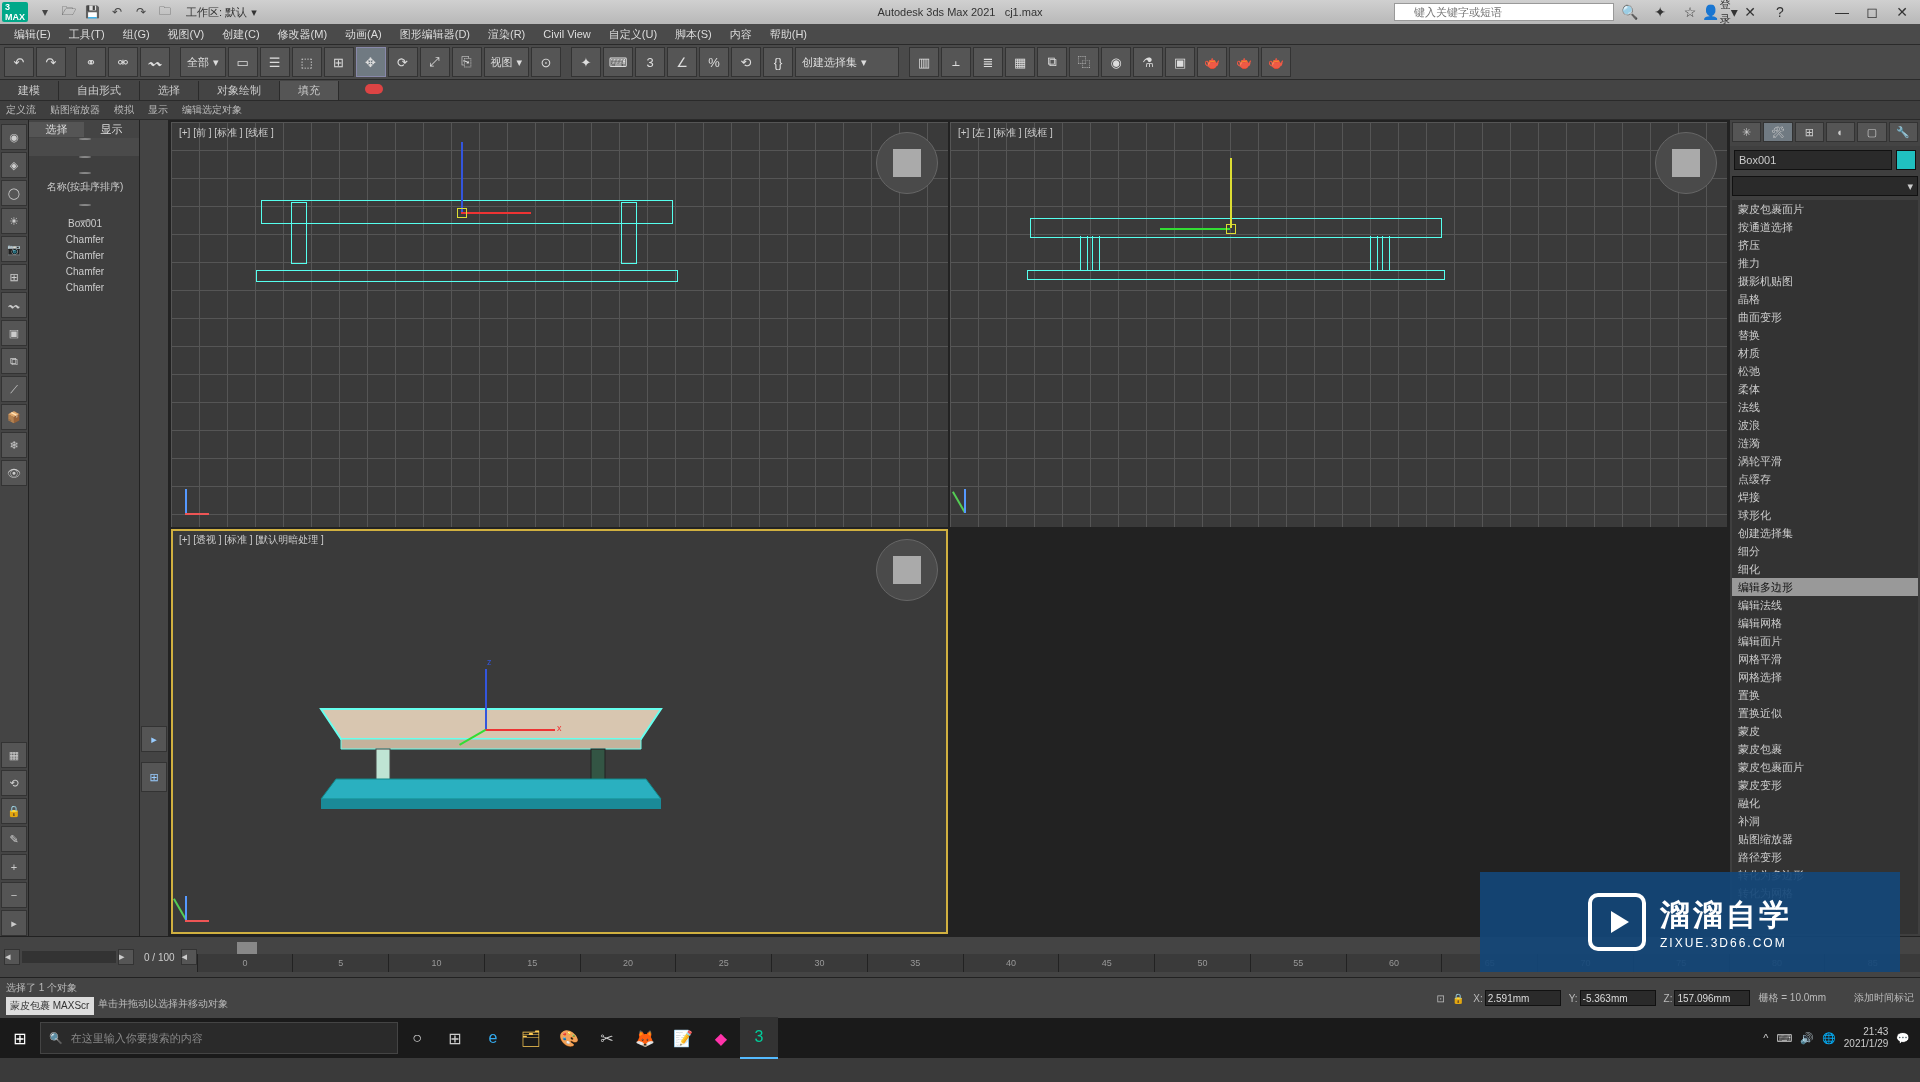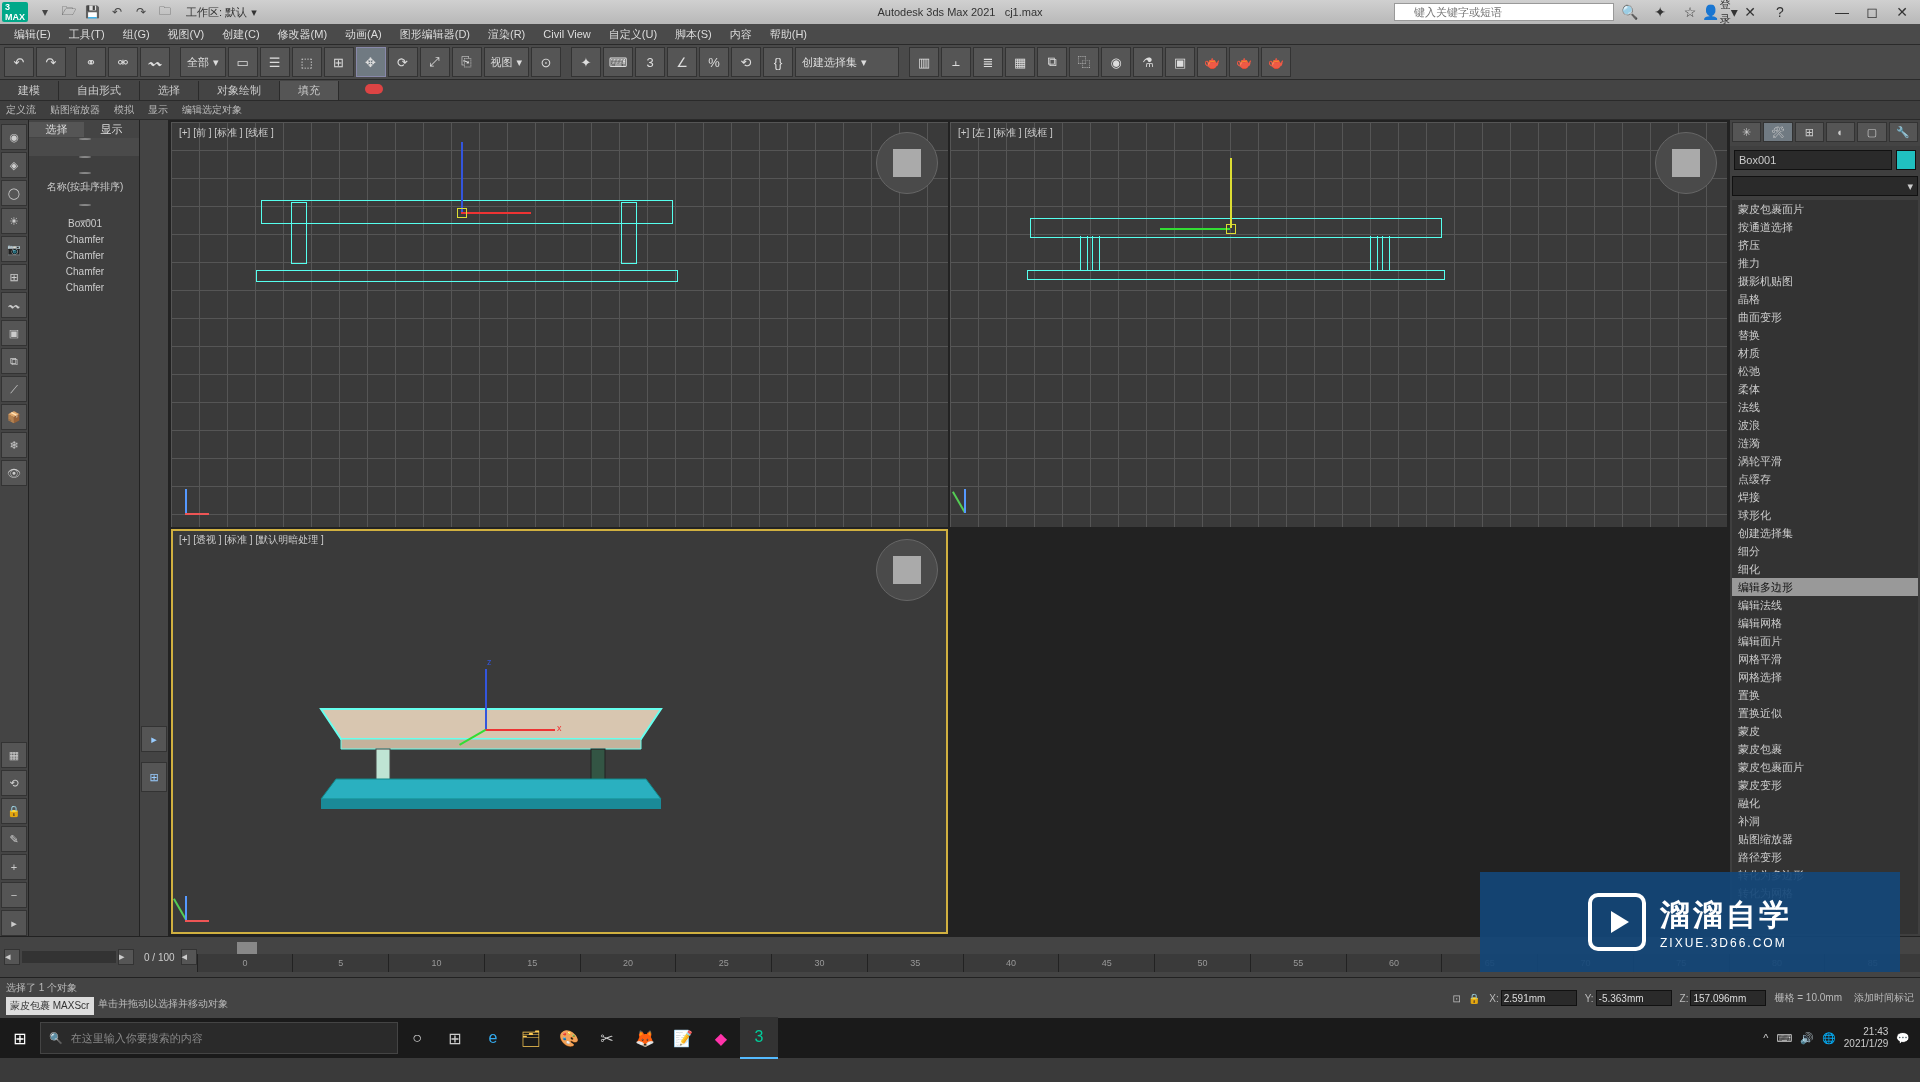--- a/index.html
+++ b/index.html
@@ -456,21 +456,21 @@
       </div>
     <div class="cfield">
         <span>Y:</span>
         <input value="-5.363mm" style="">
       </div>
     <div class="cfield">
         <span>Z:</span>
         <input value="157.096mm" style="">
       </div>
     <span>栅格 = 10.0mm</span>
-    <span style="margin-left:4px">添加时间标记</span>
+    <span style="margin-left:20px">添加时间标记</span>
   </div>
 </div>
 
 <div class="taskbar">
   <div class="start">⊞</div>
   <div class="tsearch">
     <span>🔍</span>
     <span>在这里输入你要搜索的内容</span>
   </div>
   <div class="tico">○</div>

